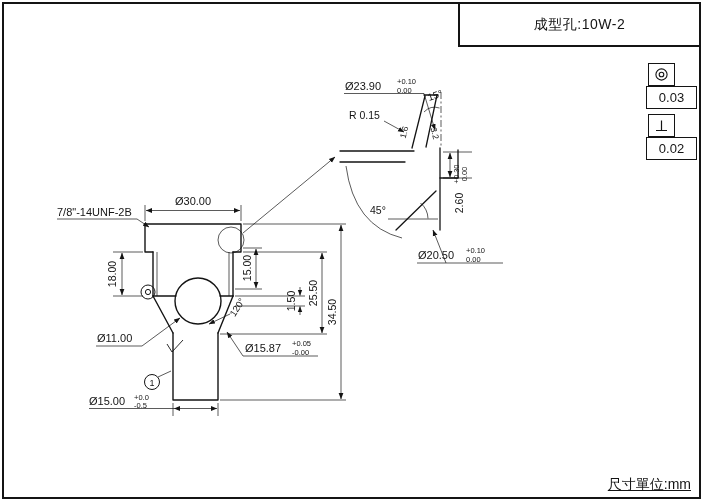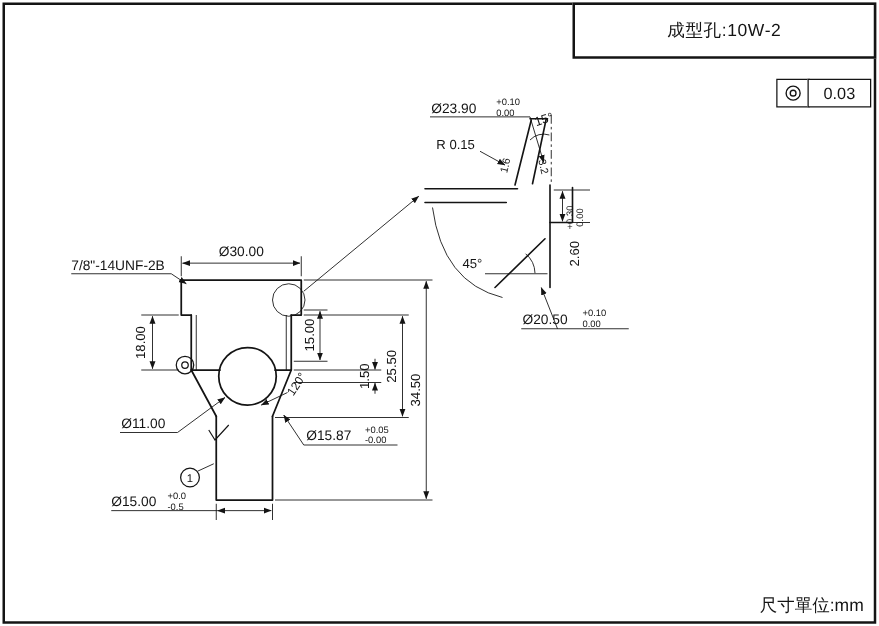--- a/index.html
+++ b/index.html
@@ -12,28 +12,28 @@
     position:absolute; inset:2px; border:2px solid #141414;
     box-sizing:border-box; pointer-events:none; background:transparent;
   }
   .title-block {
     position:absolute; top:2px; right:2px; width:243px; height:45px;
     border:2px solid #141414; box-sizing:border-box; background:#fff;
     display:flex; align-items:center; justify-content:center;
     font-size:14px; letter-spacing:0.5px; z-index:3;
   }
   .gdt { position:absolute; top:63px; right:6px; z-index:3; }
-  .gdt-row { display:flex; margin-bottom:5px; }
+  .gdt-row { display:flex; margin-bottom:5px;flex-direction:column; }
   .gdt-cell {
     box-sizing:border-box; border:1.6px solid #141414; height:23px;
     display:flex; align-items:center; justify-content:center; background:#fff;
   }
   .gdt-sym { width:27px; }
   .gdt-val { width:51px; margin-left:-1.6px; font-size:13px; }
-  .unit-note { position:absolute; right:12px; bottom:7px; font-size:14px; z-index:3; }
+  .unit-note { position:absolute; right:12px; bottom:7px; font-size:14px; z-index:3;text-decoration:underline; }
   svg.drawing { position:absolute; left:0; top:0; z-index:2; }
   svg text { font-family:"Liberation Sans","DejaVu Sans",sans-serif; fill:#141414; }
 </style>
 </head>
 <body>
 
 <div class="frame"></div>
 
 <div class="title-block">
   <span>成型孔:10W-2</span>
@@ -41,20 +41,28 @@
 
 <div class="gdt">
   <div class="gdt-row">
     <div class="gdt-cell gdt-sym">
       <svg width="15" height="15" viewBox="0 0 15 15">
         <circle cx="7.5" cy="7.5" r="5.6" fill="none" stroke="#141414" stroke-width="1.1"></circle>
         <circle cx="7.5" cy="7.5" r="2.3" fill="none" stroke="#141414" stroke-width="1.1"></circle>
       </svg>
     </div>
     <div class="gdt-cell gdt-val">0.03</div>
+  </div>
+  <div class="gdt-row">
+    <div class="gdt-cell gdt-sym">
+      <svg width="15" height="15" viewBox="0 0 15 15">
+        <path d="M2,12.5 H13 M7.5,12.5 V2.5" stroke="#141414" stroke-width="1.2" fill="none"></path>
+      </svg>
+    </div>
+    <div class="gdt-cell gdt-val">0.02</div>
   </div>
 </div>
 
 <div class="unit-note">尺寸單位:mm</div>
 
 <svg class="drawing" width="703" height="501" viewBox="0 0 703 501">
   <defs>
     <marker id="arw" viewBox="0 0 10 10" refX="9.5" refY="5" markerWidth="9" markerHeight="9" orient="auto-start-reverse">
       <path d="M0,1.2 L10,5 L0,8.8 Z" fill="#141414"></path>
     </marker>

